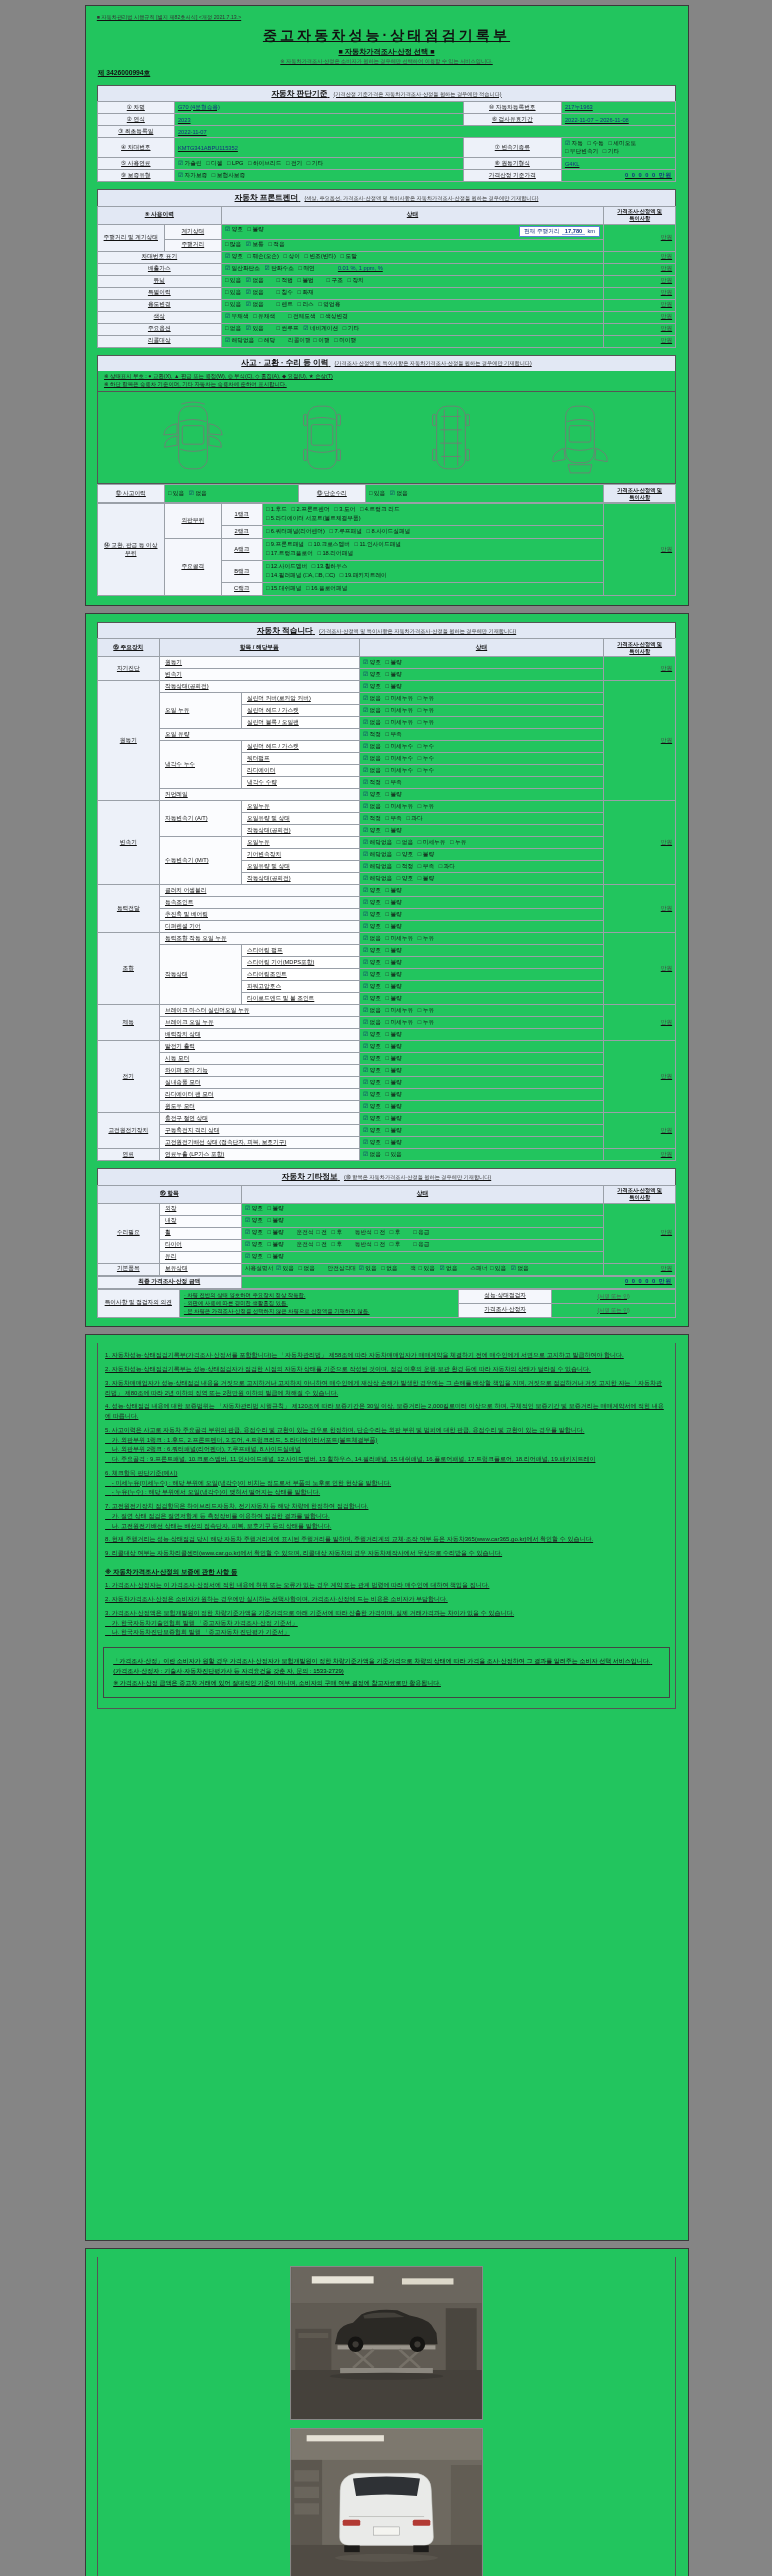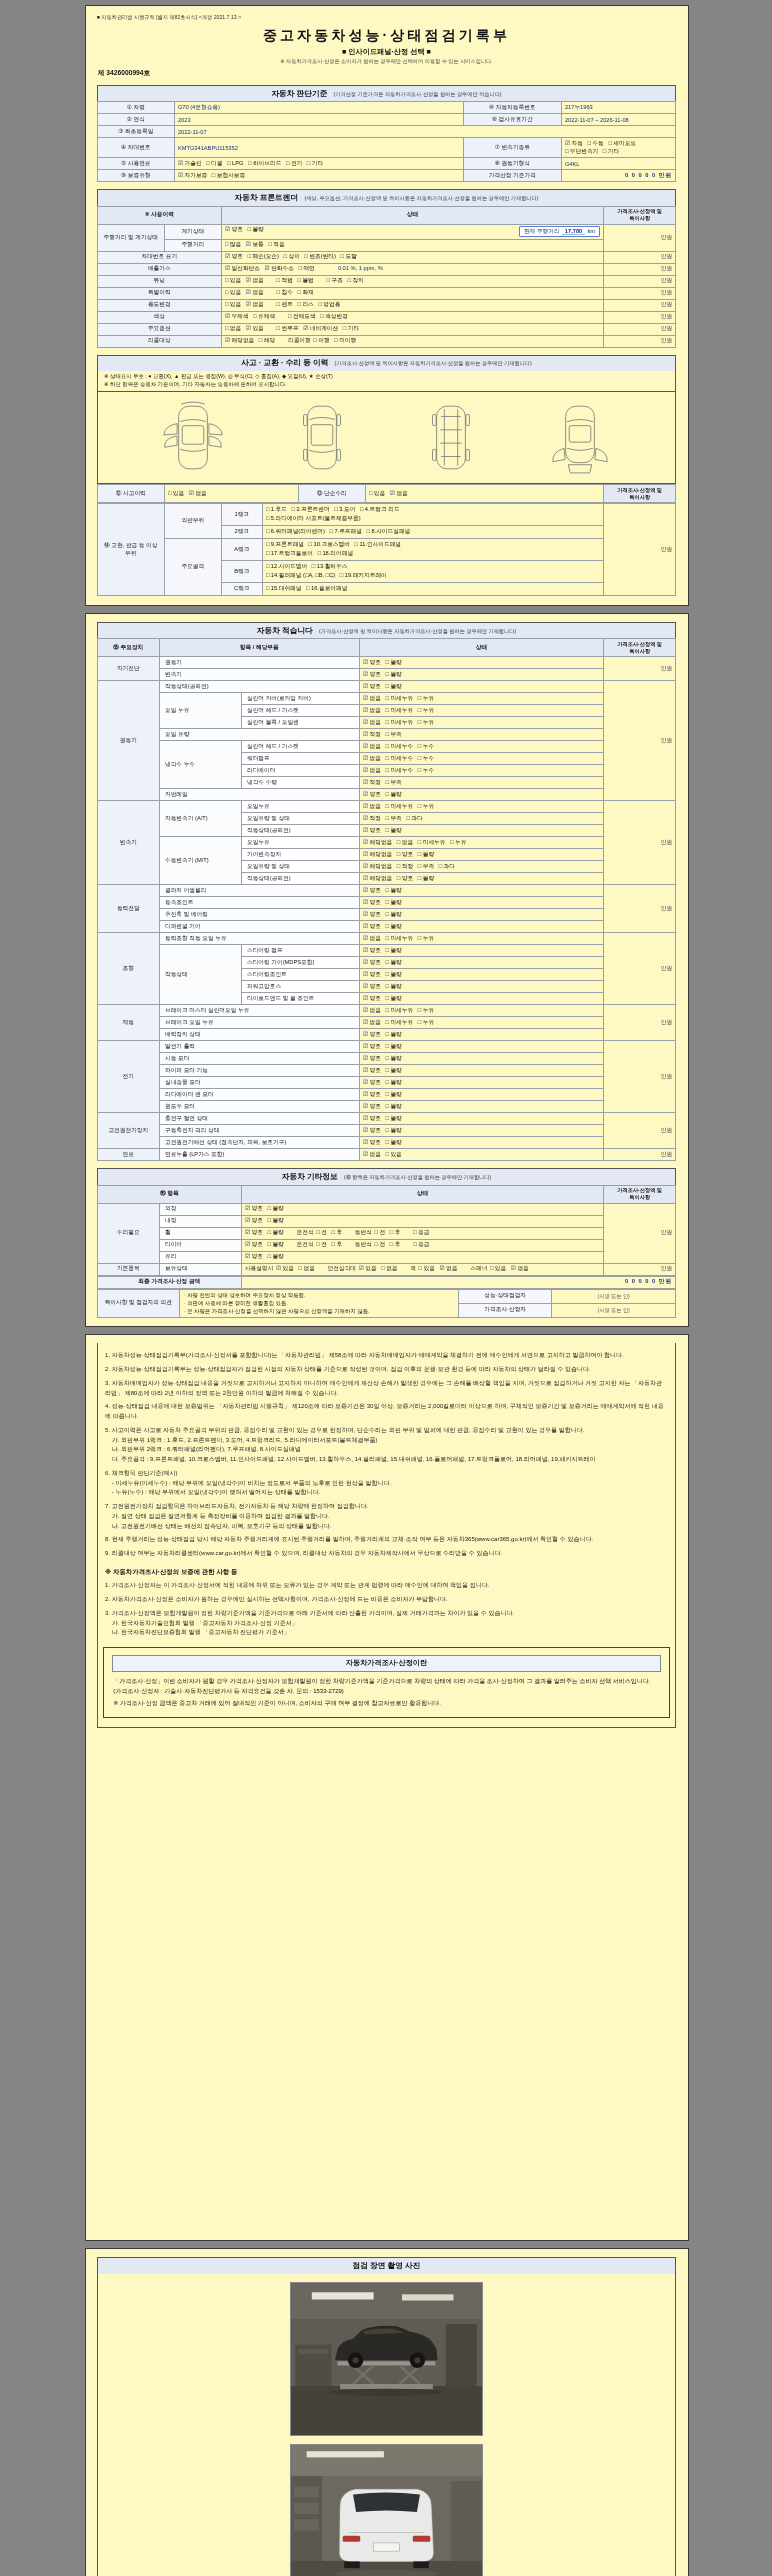--- a/index.html
+++ b/index.html
@@ -1,17 +1,17 @@
 <!DOCTYPE html>
 <html style="font-size:8.2px"><head>
 <meta charset="utf-8">
 <style>
   html,body{margin:0;padding:0;}
   body{width:773px;min-height:2576px;background:#858585;font-family:"Liberation Sans","DejaVu Sans",sans-serif;color:#111;}
-  .sheet{width:604px;margin:5.2px auto 7.2px;background:#fef9c3;border:0.5px solid #3a3a3a;padding:8.2px 11.3px;box-sizing:border-box;}
+  .sheet{width:604px;margin:5.2px auto 7.2px;background:#22c55e;border:0.5px solid #3a3a3a;padding:8.2px 11.3px;box-sizing:border-box;text-decoration:underline;}
   
   .regnote{font-size:5.2px;color:#333;}
   .doc-title{text-align:center;font-size:14px;font-weight:bold;letter-spacing:3.1px;margin:5.2px 0 2.1px;}
   .sel-title{text-align:center;font-size:7.2px;font-weight:bold;margin:1px 0;}
   .sel-note{text-align:center;font-size:5.2px;color:#444;margin-bottom:4.1px;}
   .doc-no{font-size:6.7px;font-weight:bold;margin:3.1px 0 3.1px 1px;}
   
   .band{border:0.5px solid #555;border-bottom:0;background:#e2e8f4;text-align:center;padding:2.6px 2.1px;font-size:7.7px;font-weight:bold;margin-top:7.2px;}
   .band:first-child{margin-top:0;}
   .band .note{font-weight:normal;font-size:5.2px;color:#333;margin-left:4.1px;}
@@ -58,21 +58,21 @@
   .photo{display:block;margin:0 auto 8.2px;border:0.5px solid #888;width:191px;height:152px;background:#555;}
   .premium{ text-align:right;margin:8.2px 62px 4.1px 0;font-size:8.2px;font-weight:bold;color:#2440c8;}
   .signblock{padding-bottom:6.2px;}
 </style>
 </head>
 <body>
 
 <div class="sheet">
   <div class="regnote">■ 자동차관리법 시행규칙 [별지 제82호서식] &lt;개정 2021.7.13.&gt;</div>
   <div class="doc-title">중고자동차성능·상태점검기록부</div>
-  <div class="sel-title">■ 인사이드패널·산정 선택 ■</div>
+  <div class="sel-title">■ 자동차가격조사·산정 선택 ■</div>
   <div class="sel-note">※ 자동차가격조사·산정은 소비자가 원하는 경우에만 선택하여 이용할 수 있는 서비스입니다.</div>
   <div class="doc-no">제 3426000994호</div>
 
   <div class="band">
     <span>자동차 판단기준</span>
     <span class="note">(가격산정 기준가격은 자동차가격조사·산정을 원하는 경우에만 적습니다)</span>
   </div>
   <table>
     <colgroup>
         <col style="width:77px">
@@ -634,31 +634,27 @@
       </div>
     <div class="assure-title">※ 자동차가격조사·산정의 보증에 관한 사항 등</div>
     <div id="assure-items">
         <div class="np">1. 가격조사·산정자는 이 가격조사·산정서에 적힌 내용에 허위 또는 오류가 있는 경우 계약 또는 관계 법령에 따라 매수인에 대하여 책임을 집니다.</div>
         <div class="np">2. 자동차가격조사·산정은 소비자가 원하는 경우에만 실시하는 선택사항이며, 가격조사·산정에 드는 비용은 소비자가 부담합니다.</div>
         <div class="np">3. 가격조사·산정액은 보험개발원이 정한 차량기준가액을 기준가격으로 아래 기준서에 따라 산출한 가격이며, 실제 거래가격과는 차이가 있을 수 있습니다.
     가. 한국자동차기술인협회 발행 「중고자동차 가격조사·산정 기준서」
     나. 한국자동차진단보증협회 발행 「중고자동차 진단평가 기준서」</div>
       </div>
     <div class="pricebox">
-      <span class="pbt">자동차가격조사·산정이란</span>
       <div class="pb-p">「가격조사·산정」이란 소비자가 원할 경우 가격조사·산정자가 보험개발원이 정한 차량기준가액을 기준가격으로 차량의 상태에 따라 가격을 조사·산정하여 그 결과를 알려주는 소비자 선택 서비스입니다. (가격조사·산정자 : 기술사·자동차진단평가사 등 자격요건을 갖춘 자, 문의 : 1533-2729)</div>
       <div class="pb-p">※ 가격조사·산정 금액은 중고차 거래에 있어 절대적인 기준이 아니며, 소비자의 구매 여부 결정에 참고자료로만 활용됩니다.</div>
     </div>
   </div>
 </div>
 
 <div class="sheet signblock">
-  <div class="band" style="margin-top:0">
-    <span>점검 장면 촬영 사진</span>
-  </div>
   <div class="photo-wrap">
     <svg class="photo" viewBox="0 0 370 295">
       <rect width="370" height="295" fill="#58534c"></rect>
       <rect width="370" height="70" fill="#6b665e"></rect>
       <rect x="40" y="18" width="120" height="14" fill="#e8e4d8"></rect>
       <rect x="215" y="22" width="100" height="12" fill="#ddd8ca"></rect>
       <rect y="70" width="370" height="130" fill="#605b53"></rect>
       <rect x="300" y="80" width="60" height="120" fill="#4a463f"></rect>
       <rect x="8" y="120" width="70" height="80" fill="#514c45"></rect>
       <rect x="14" y="128" width="58" height="10" fill="#5e5950"></rect>

